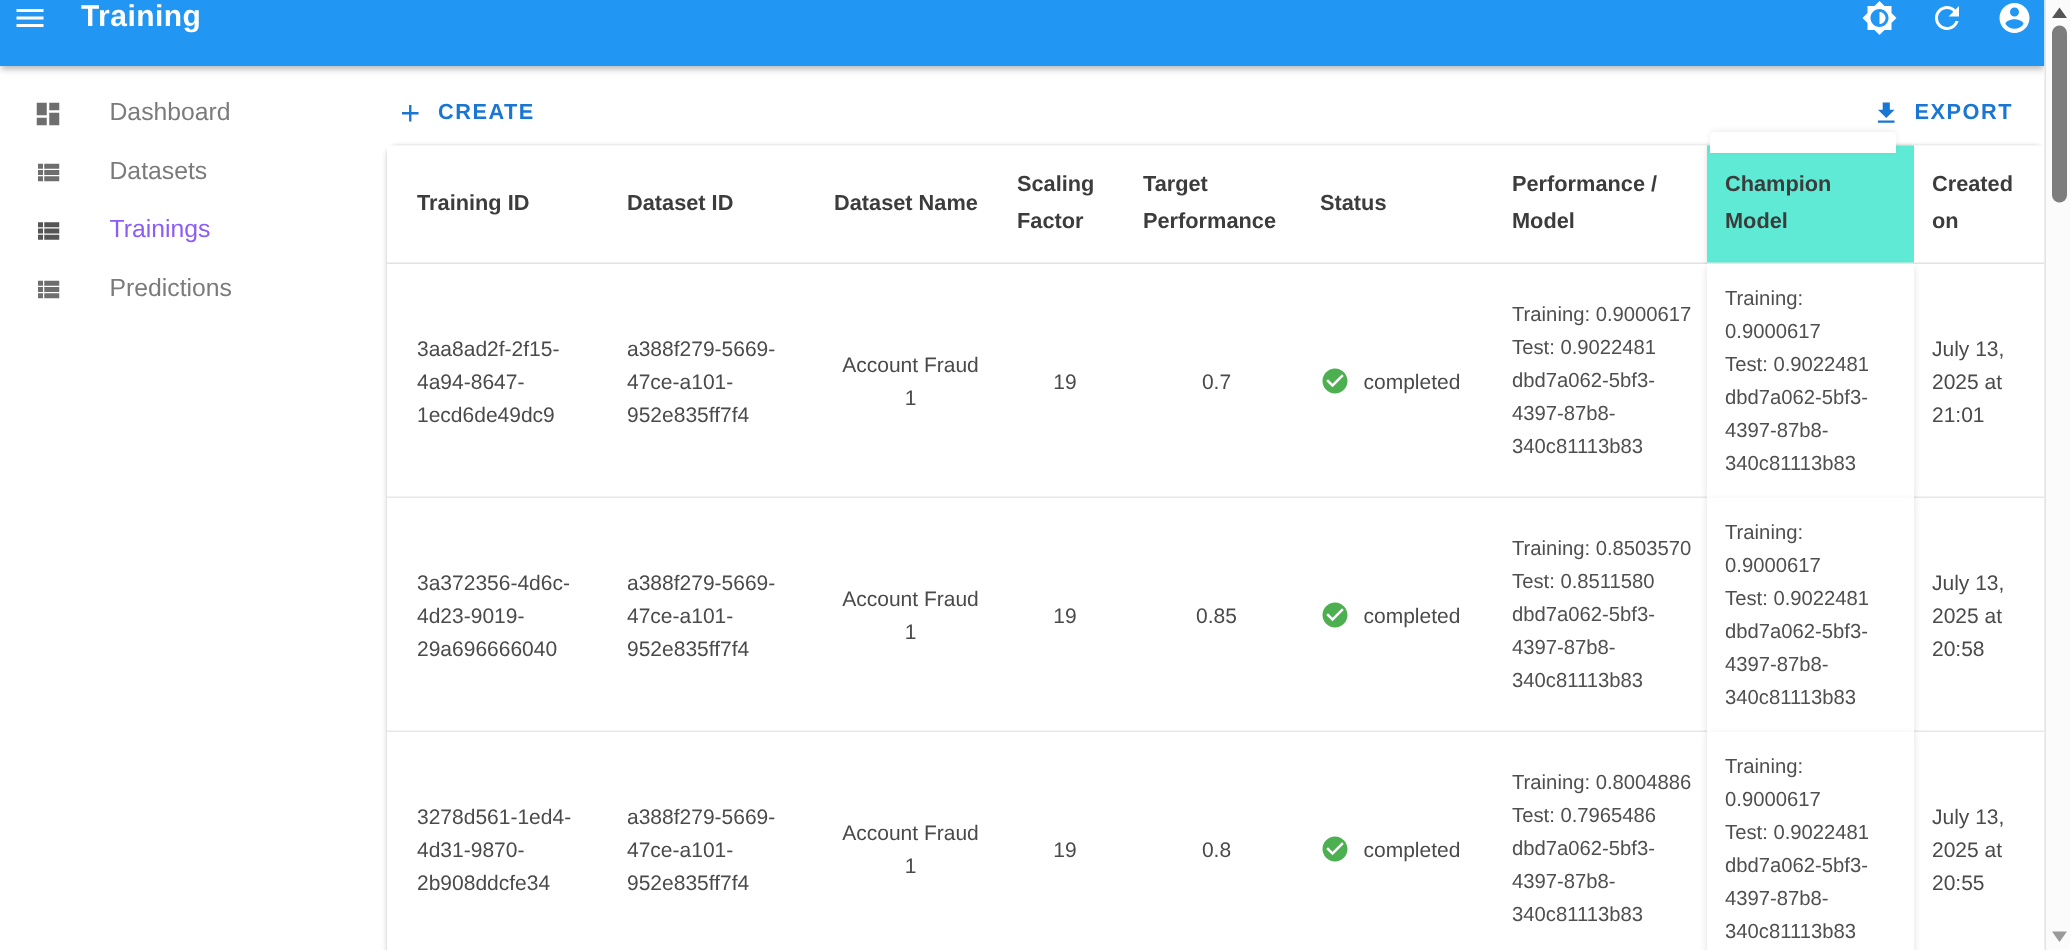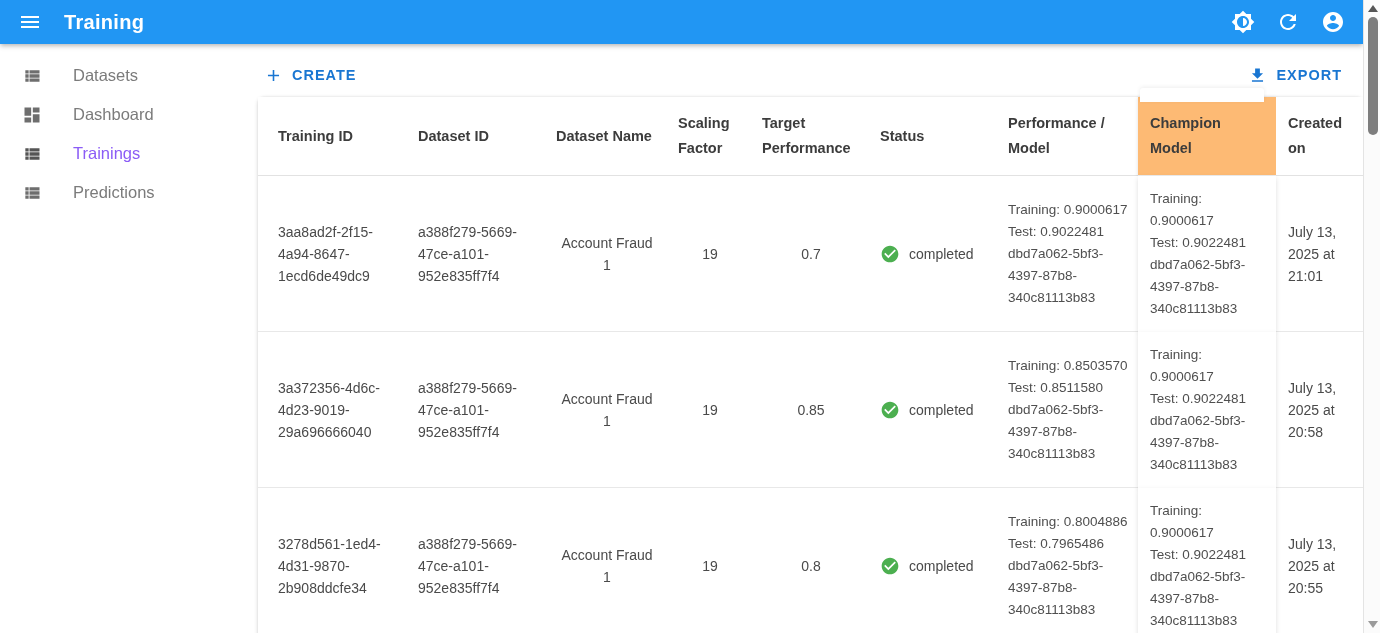--- a/index.html
+++ b/index.html
@@ -1,21 +1,21 @@
 <!DOCTYPE html>
 <html><head>
 <meta charset="utf-8">
 <style>
   * { margin:0; padding:0; box-sizing:border-box; }
   html,body { width:1380px; height:633px; overflow:hidden; background:#fff;
     font-family:"Liberation Sans","DejaVu Sans",sans-serif; }
 
   
   .app-bar { position:absolute; top:0; left:0; width:1363px; height:44px; background:#2196F3;
-    display:flex; align-items:center; padding:0 18px; z-index:40;
+    display:flex; align-items:flex-start; padding:0 8px; z-index:40;
     box-shadow:0 2px 4px -1px rgba(0,0,0,.2), 0 3px 5px 0 rgba(0,0,0,.12); }
   .app-bar .menu-btn { width:24px; height:24px; cursor:pointer; }
   .app-bar .title { color:#fff; font-size:20px; font-weight:bold; margin-left:22px; letter-spacing:.3px; }
   .app-bar .spacer { flex:1; }
   .bar-icon { width:24px; height:24px; margin-left:21px; cursor:pointer; }
 
   
   .vscroll { position:absolute; top:0; right:0; width:17px; height:633px; background:#fbfbfb;
     border-left:1px solid #e4e4e4; z-index:50; }
   .vscroll .arrow-up { position:absolute; top:5px; left:4px; width:0; height:0;
@@ -48,21 +48,21 @@
 
   table { width:1105px; border-collapse:separate; border-spacing:0; table-layout:fixed; }
   col.c1{width:148px} col.c2{width:138px} col.c3{width:122px} col.c4{width:84px} col.c5{width:118px}
   col.c6{width:128px} col.c7{width:142px} col.c8{width:138px} col.c9{width:87px}
 
   th { font-size:14.5px; font-weight:bold; color:#3c3c3c; text-align:left; vertical-align:middle;
     padding:14px 8px 14px 12px; height:64px; line-height:25px; border-bottom:1px solid #e2e2e2;
     background:#fff; }
   th:first-child { padding-left:20px; }
   th .thw { display:inline-block; }
-  th.champion { border-bottom:1px solid #ededed; background:#fdba74;
+  th.champion { border-bottom:1px solid #ededed; background:#5eead4;
     box-shadow:0 1px 4px rgba(0,0,0,.13); }
   th.champion .thw { max-width:78px; }
 
   td { font-size:14px; color:#4a4a4a; vertical-align:middle; line-height:22px;
     padding:12px 8px 12px 12px; height:148px; border-bottom:1px solid #e8e8e8; background:#fff; }
   td:first-child { padding-left:20px; }
   td.center { text-align:center; }
   td.champion { border-bottom:none; box-shadow:0 2px 5px rgba(0,0,0,.13); position:relative; z-index:2; }
   .mono-wrap { word-wrap:break-word; }
   .perf span { display:block; font-size:13.5px; color:#4f4f4f; }
@@ -91,29 +91,29 @@
 
 <div class="vscroll">
   <div class="arrow-up"></div>
   <div class="thumb"></div>
   <div class="arrow-down"></div>
 </div>
 
 <nav class="sidebar">
   <div class="side-item">
     <svg viewBox="0 0 24 24">
+      <path d="M3 13h8V3H3v10zm0 8h8v-6H3v6zm10 0h8V11h-8v10zm0-18v6h8V3h-8z"></path>
+    </svg>
+    <span class="lbl">Dashboard</span>
+  </div>
+  <div class="side-item">
+    <svg viewBox="0 0 24 24">
       <path d="M4 14h4v-4H4v4zm0 5h4v-4H4v4zM4 9h4V5H4v4zm5 5h12v-4H9v4zm0 5h12v-4H9v4zM9 5v4h12V5H9z"></path>
     </svg>
     <span class="lbl">Datasets</span>
-  </div>
-  <div class="side-item">
-    <svg viewBox="0 0 24 24">
-      <path d="M3 13h8V3H3v10zm0 8h8v-6H3v6zm10 0h8V11h-8v10zm0-18v6h8V3h-8z"></path>
-    </svg>
-    <span class="lbl">Dashboard</span>
   </div>
   <div class="side-item active">
     <svg viewBox="0 0 24 24">
       <path d="M4 14h4v-4H4v4zm0 5h4v-4H4v4zM4 9h4V5H4v4zm5 5h12v-4H9v4zm0 5h12v-4H9v4zM9 5v4h12V5H9z"></path>
     </svg>
     <span class="lbl">Trainings</span>
   </div>
   <div class="side-item">
     <svg viewBox="0 0 24 24">
       <path d="M4 14h4v-4H4v4zm0 5h4v-4H4v4zM4 9h4V5H4v4zm5 5h12v-4H9v4zm0 5h12v-4H9v4zM9 5v4h12V5H9z"></path>

